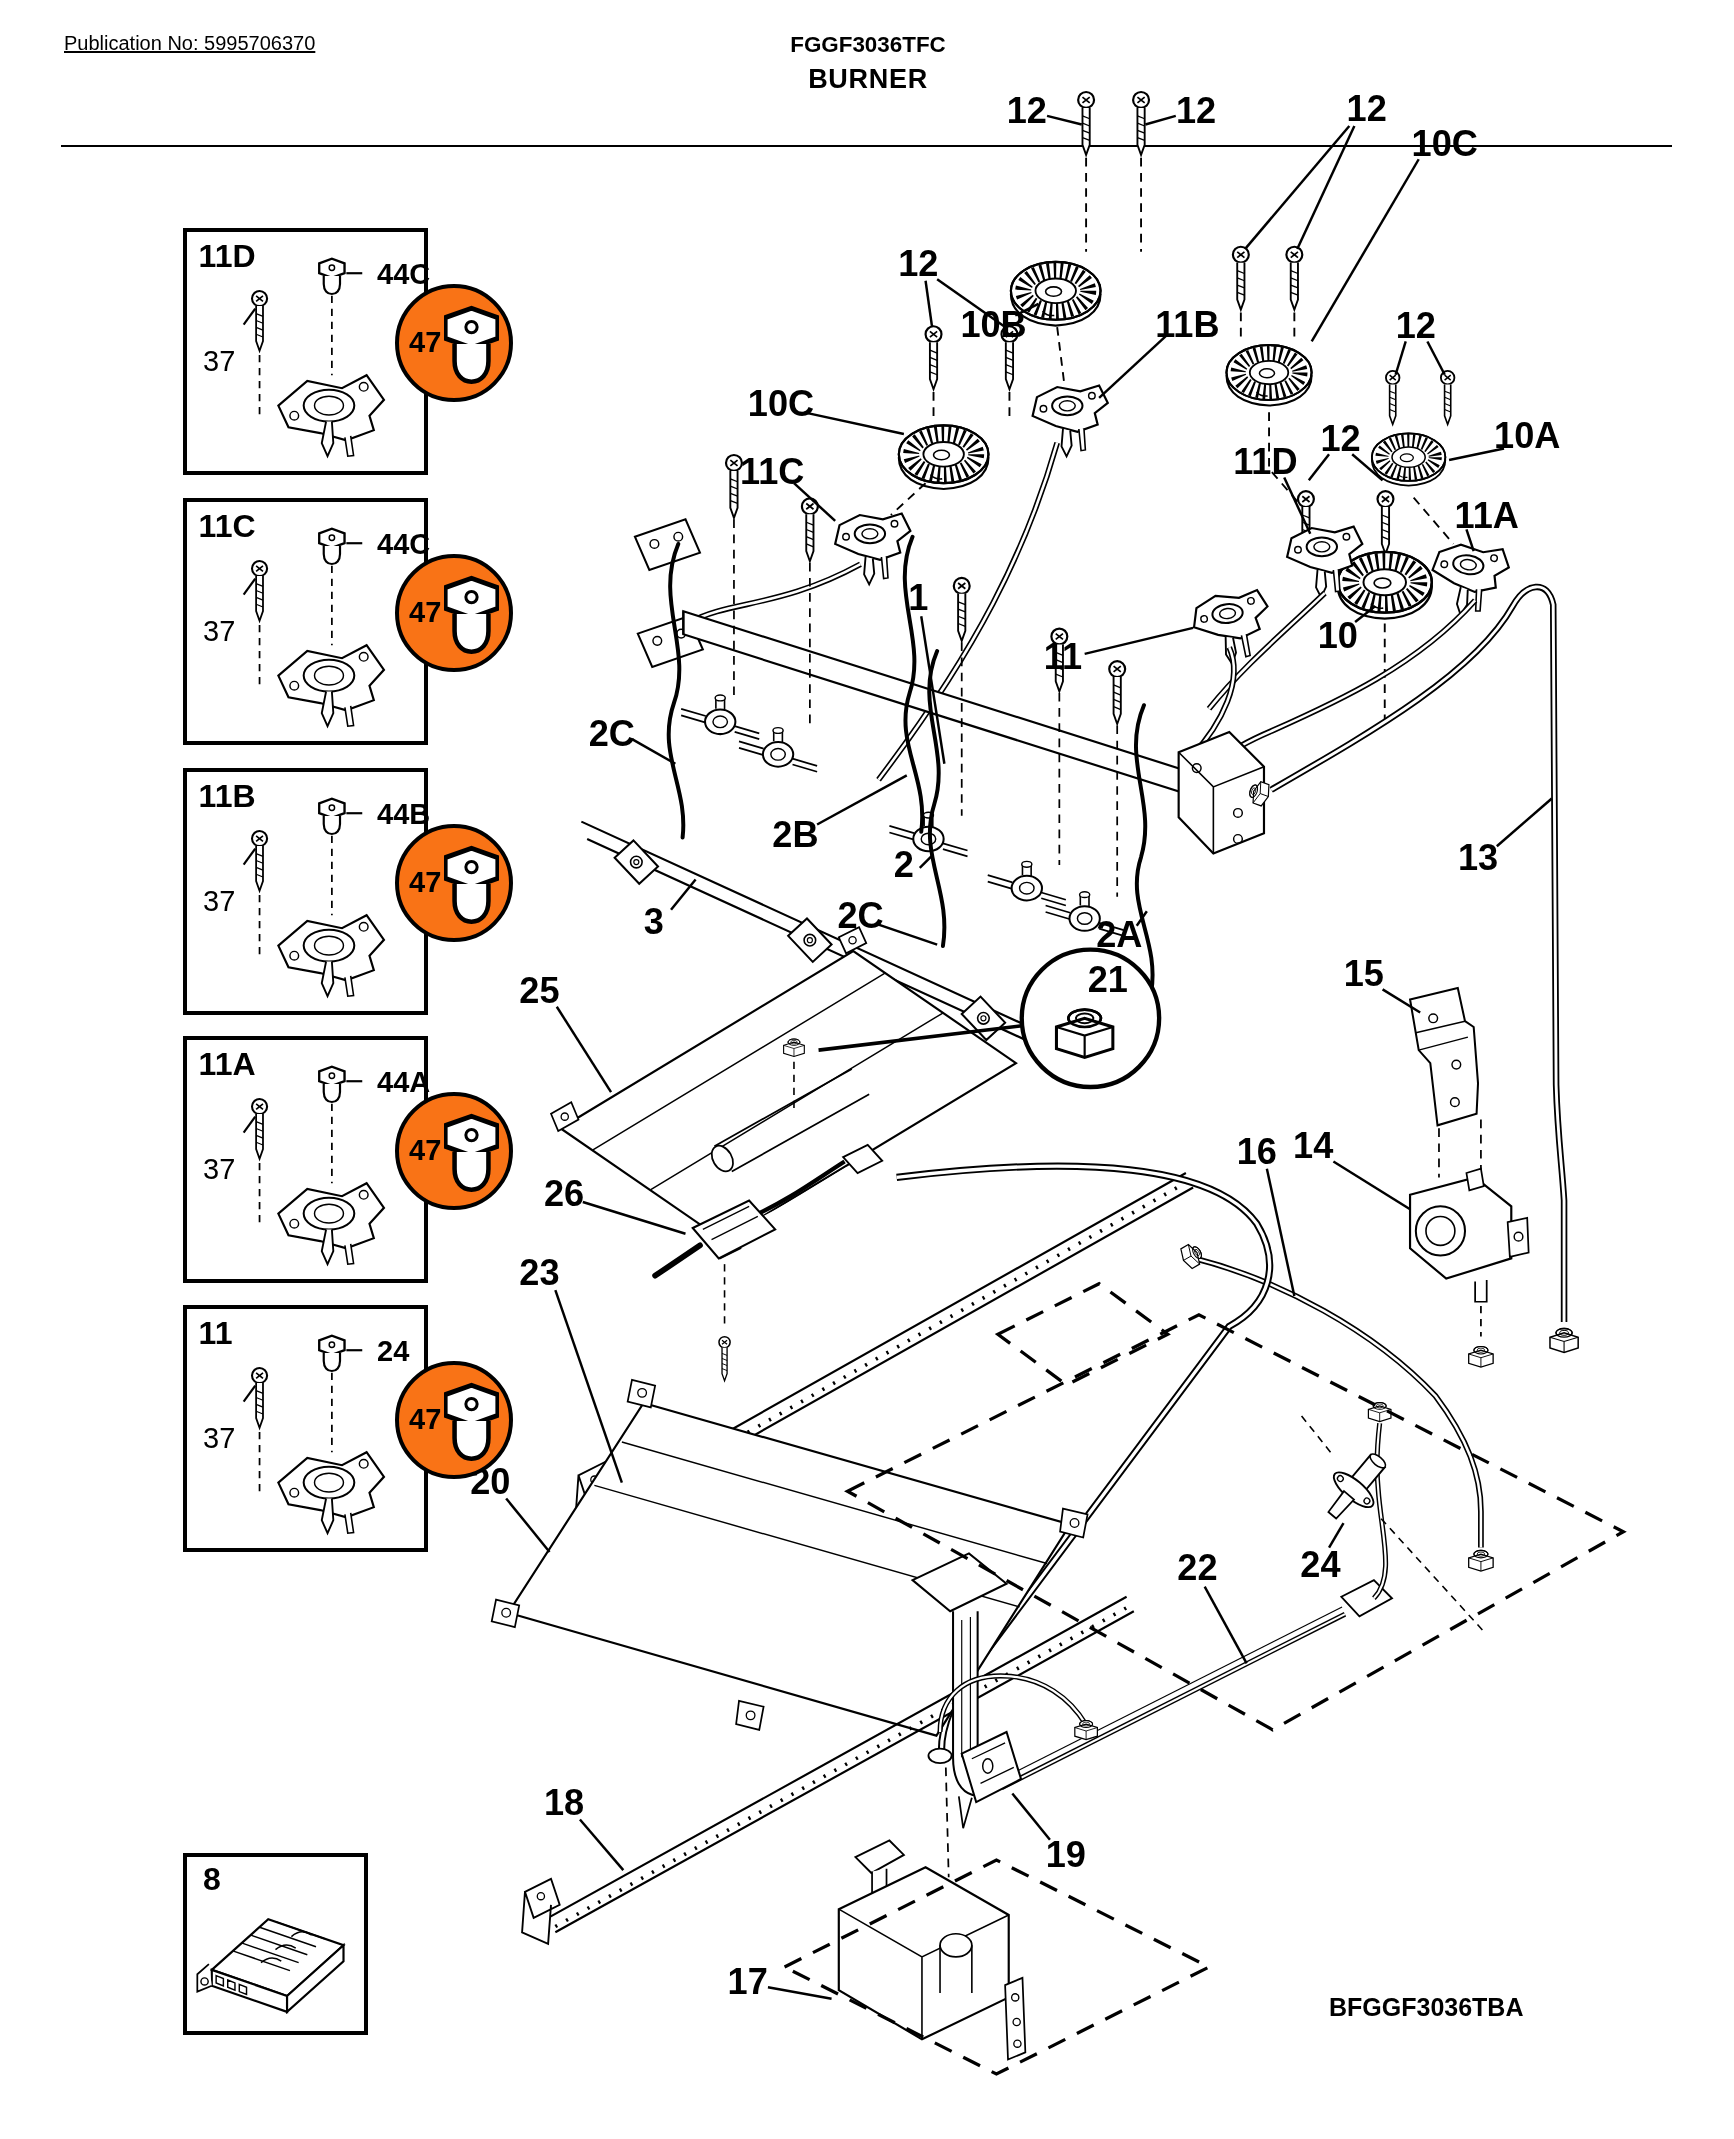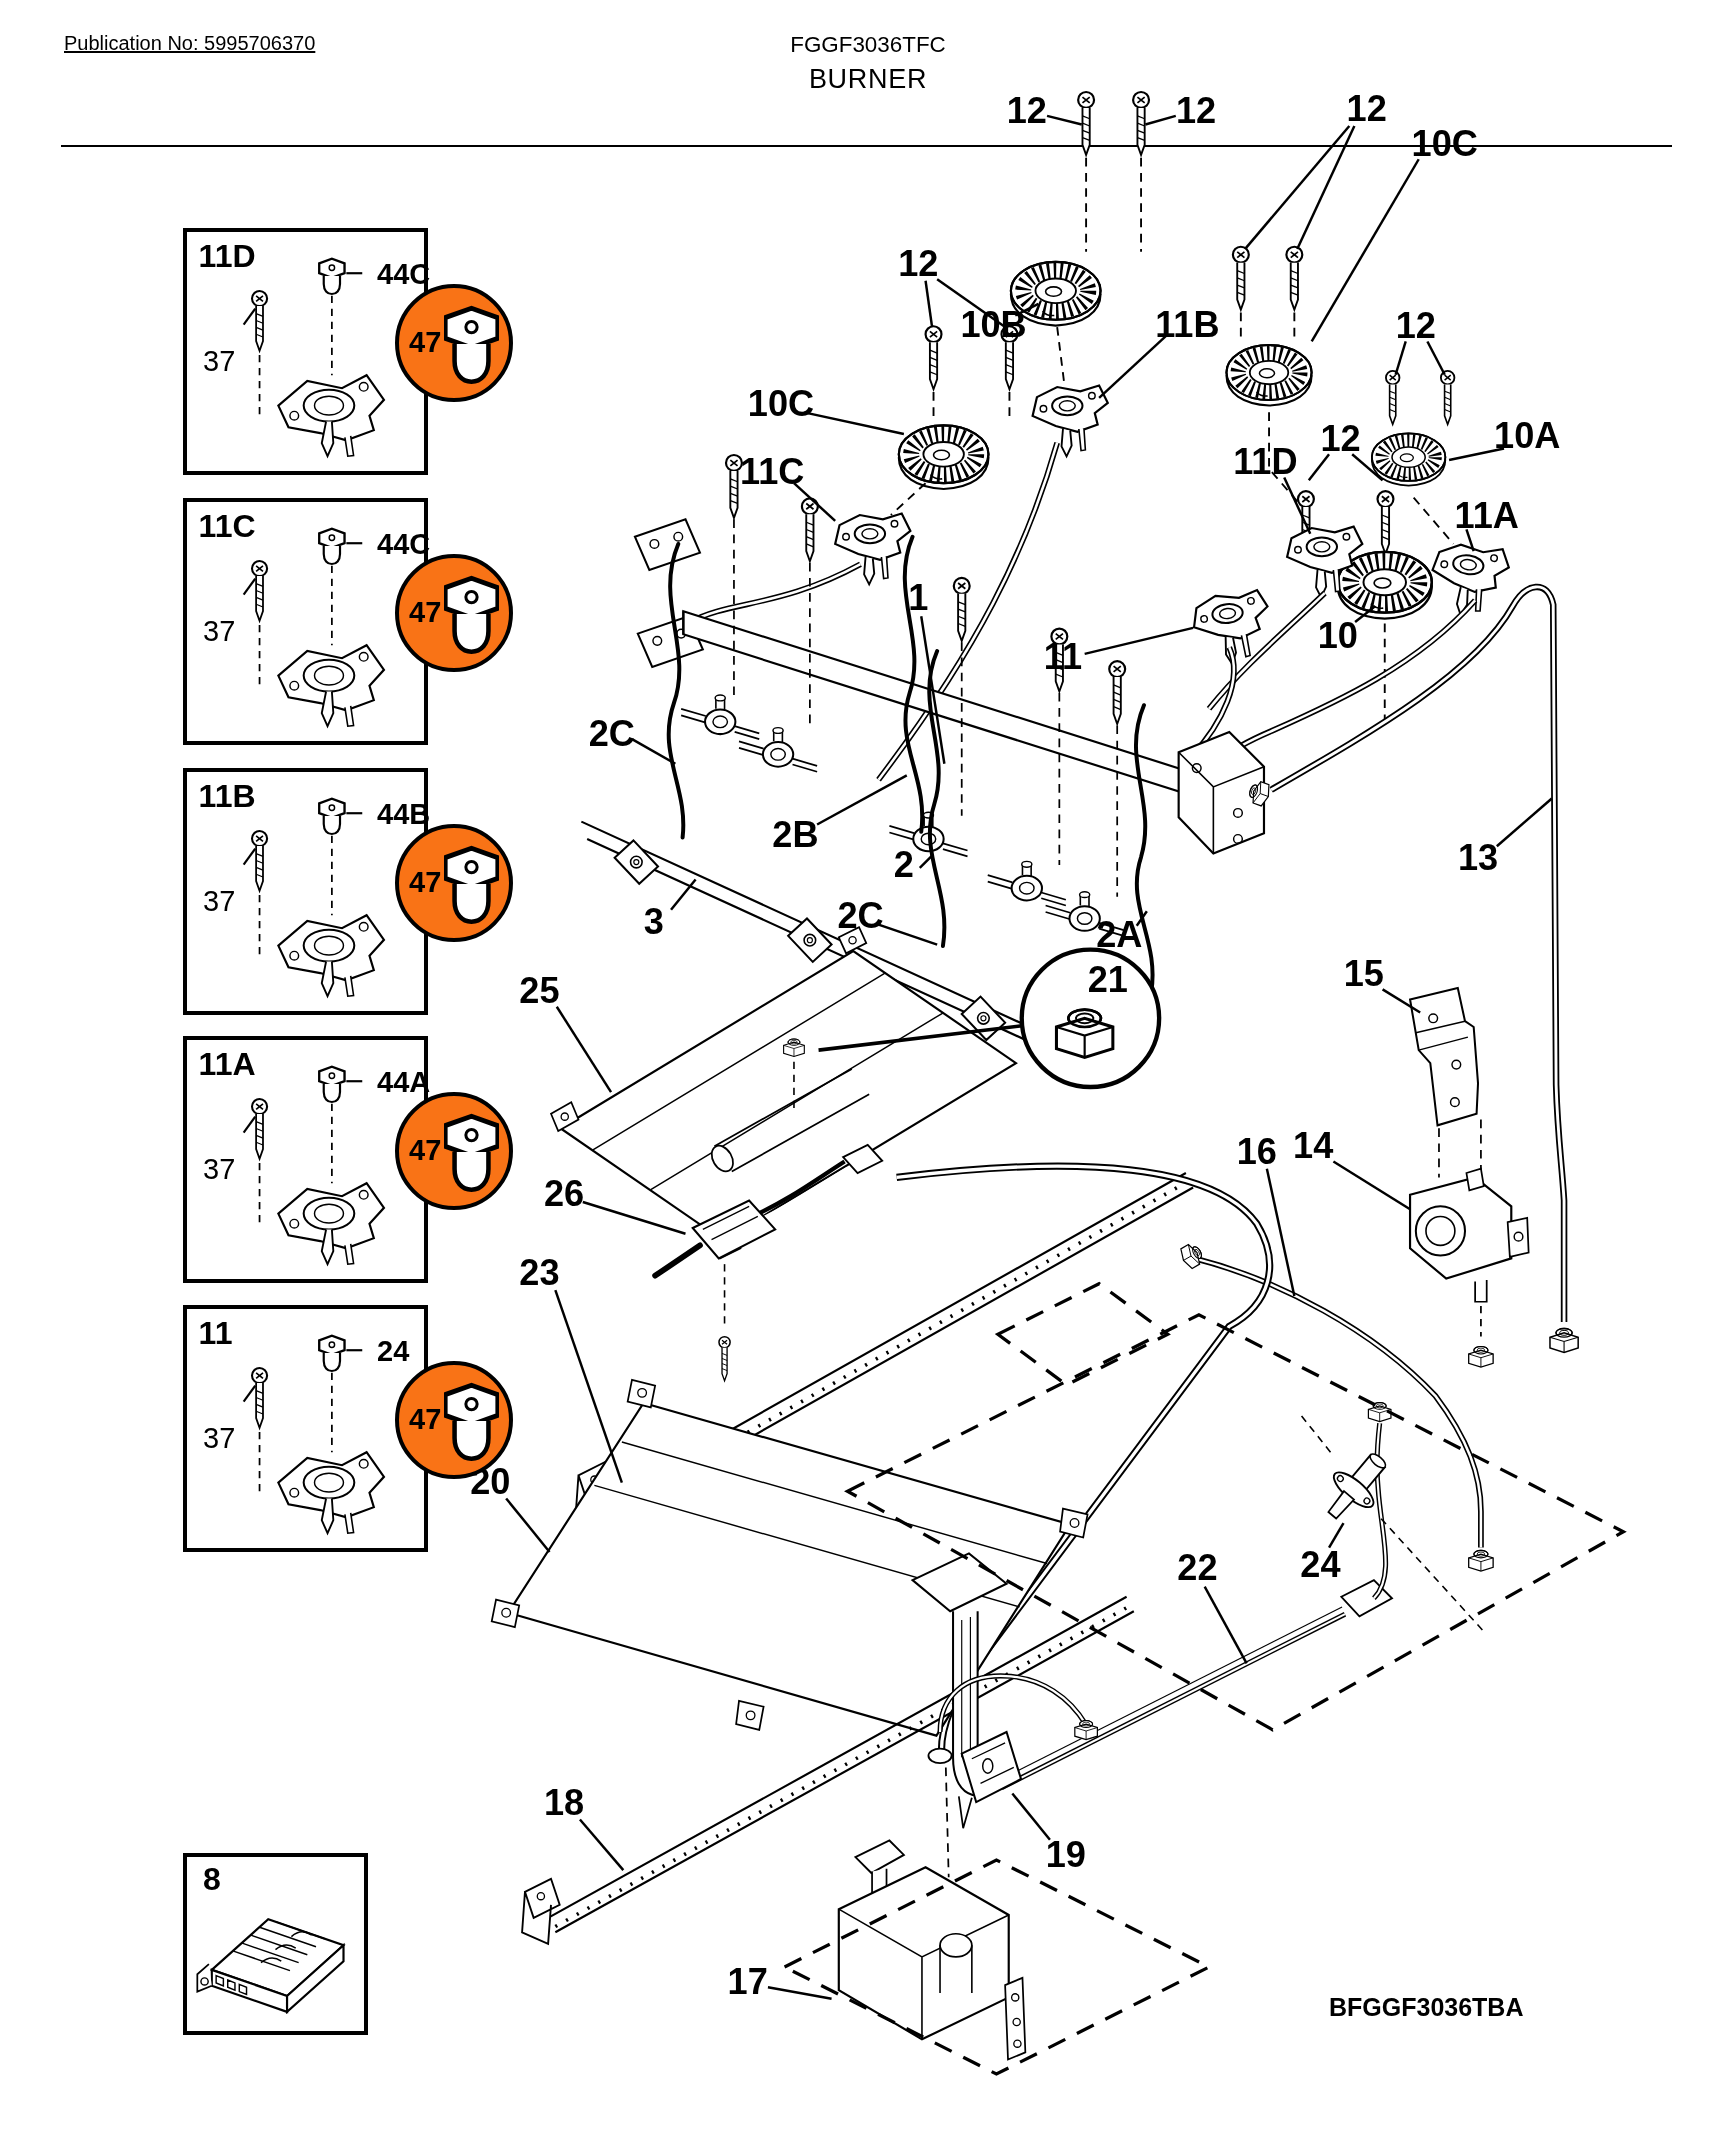--- a/index.html
+++ b/index.html
@@ -2,22 +2,22 @@
 <html style="font-size:11.6px"><head>
 <meta charset="utf-8">
 <style>
   html,body{margin:0;padding:0;background:#fff;}
   body{width:1734px;height:2140px;position:relative;font-family:"Liberation Sans",sans-serif;color:#000;}
   #page{position:absolute;inset:0;background:#fff;}
 
   
   .hdr-left{position:absolute;left:64px;top:32px;font-size:20px;text-decoration:underline;}
   .hdr-center{position:absolute;left:687px;top:32px;width:362px;text-align:center;}
-  .hdr-model{display:block;font-size:22.4px;}
-  .hdr-title{display:block;font-size:27px;font-weight:normal;margin-top:5.8px;letter-spacing:0.7px;}
+  .hdr-model{display:block;font-size:22.4px;font-weight:bold;}
+  .hdr-title{display:block;font-size:27px;font-weight:bold;margin-top:5.8px;letter-spacing:0.7px;}
   .hdr-rule{position:absolute;left:61px;top:145px;width:1611px;border-top:2.2px solid #000;}
 
   
   .diagram-code{position:absolute;left:1329px;top:1993px;font-size:25px;font-weight:bold;}
 
   
   .panel{position:absolute;left:183px;width:237px;height:239px;border:4.3px solid #000;background:#fff;overflow:visible;}
   .panel .pid{position:absolute;left:11.6px;top:5.8px;font-size:32px;font-weight:bold;z-index:4;}
   .panel .pnoz{position:absolute;left:178px;top:26px;font-size:29px;font-weight:bold;z-index:4;margin-left:12px;}
   .panel .pscrew{position:absolute;left:16px;top:85px;font-size:29px;font-weight:normal;z-index:4;margin-top:28px;}

